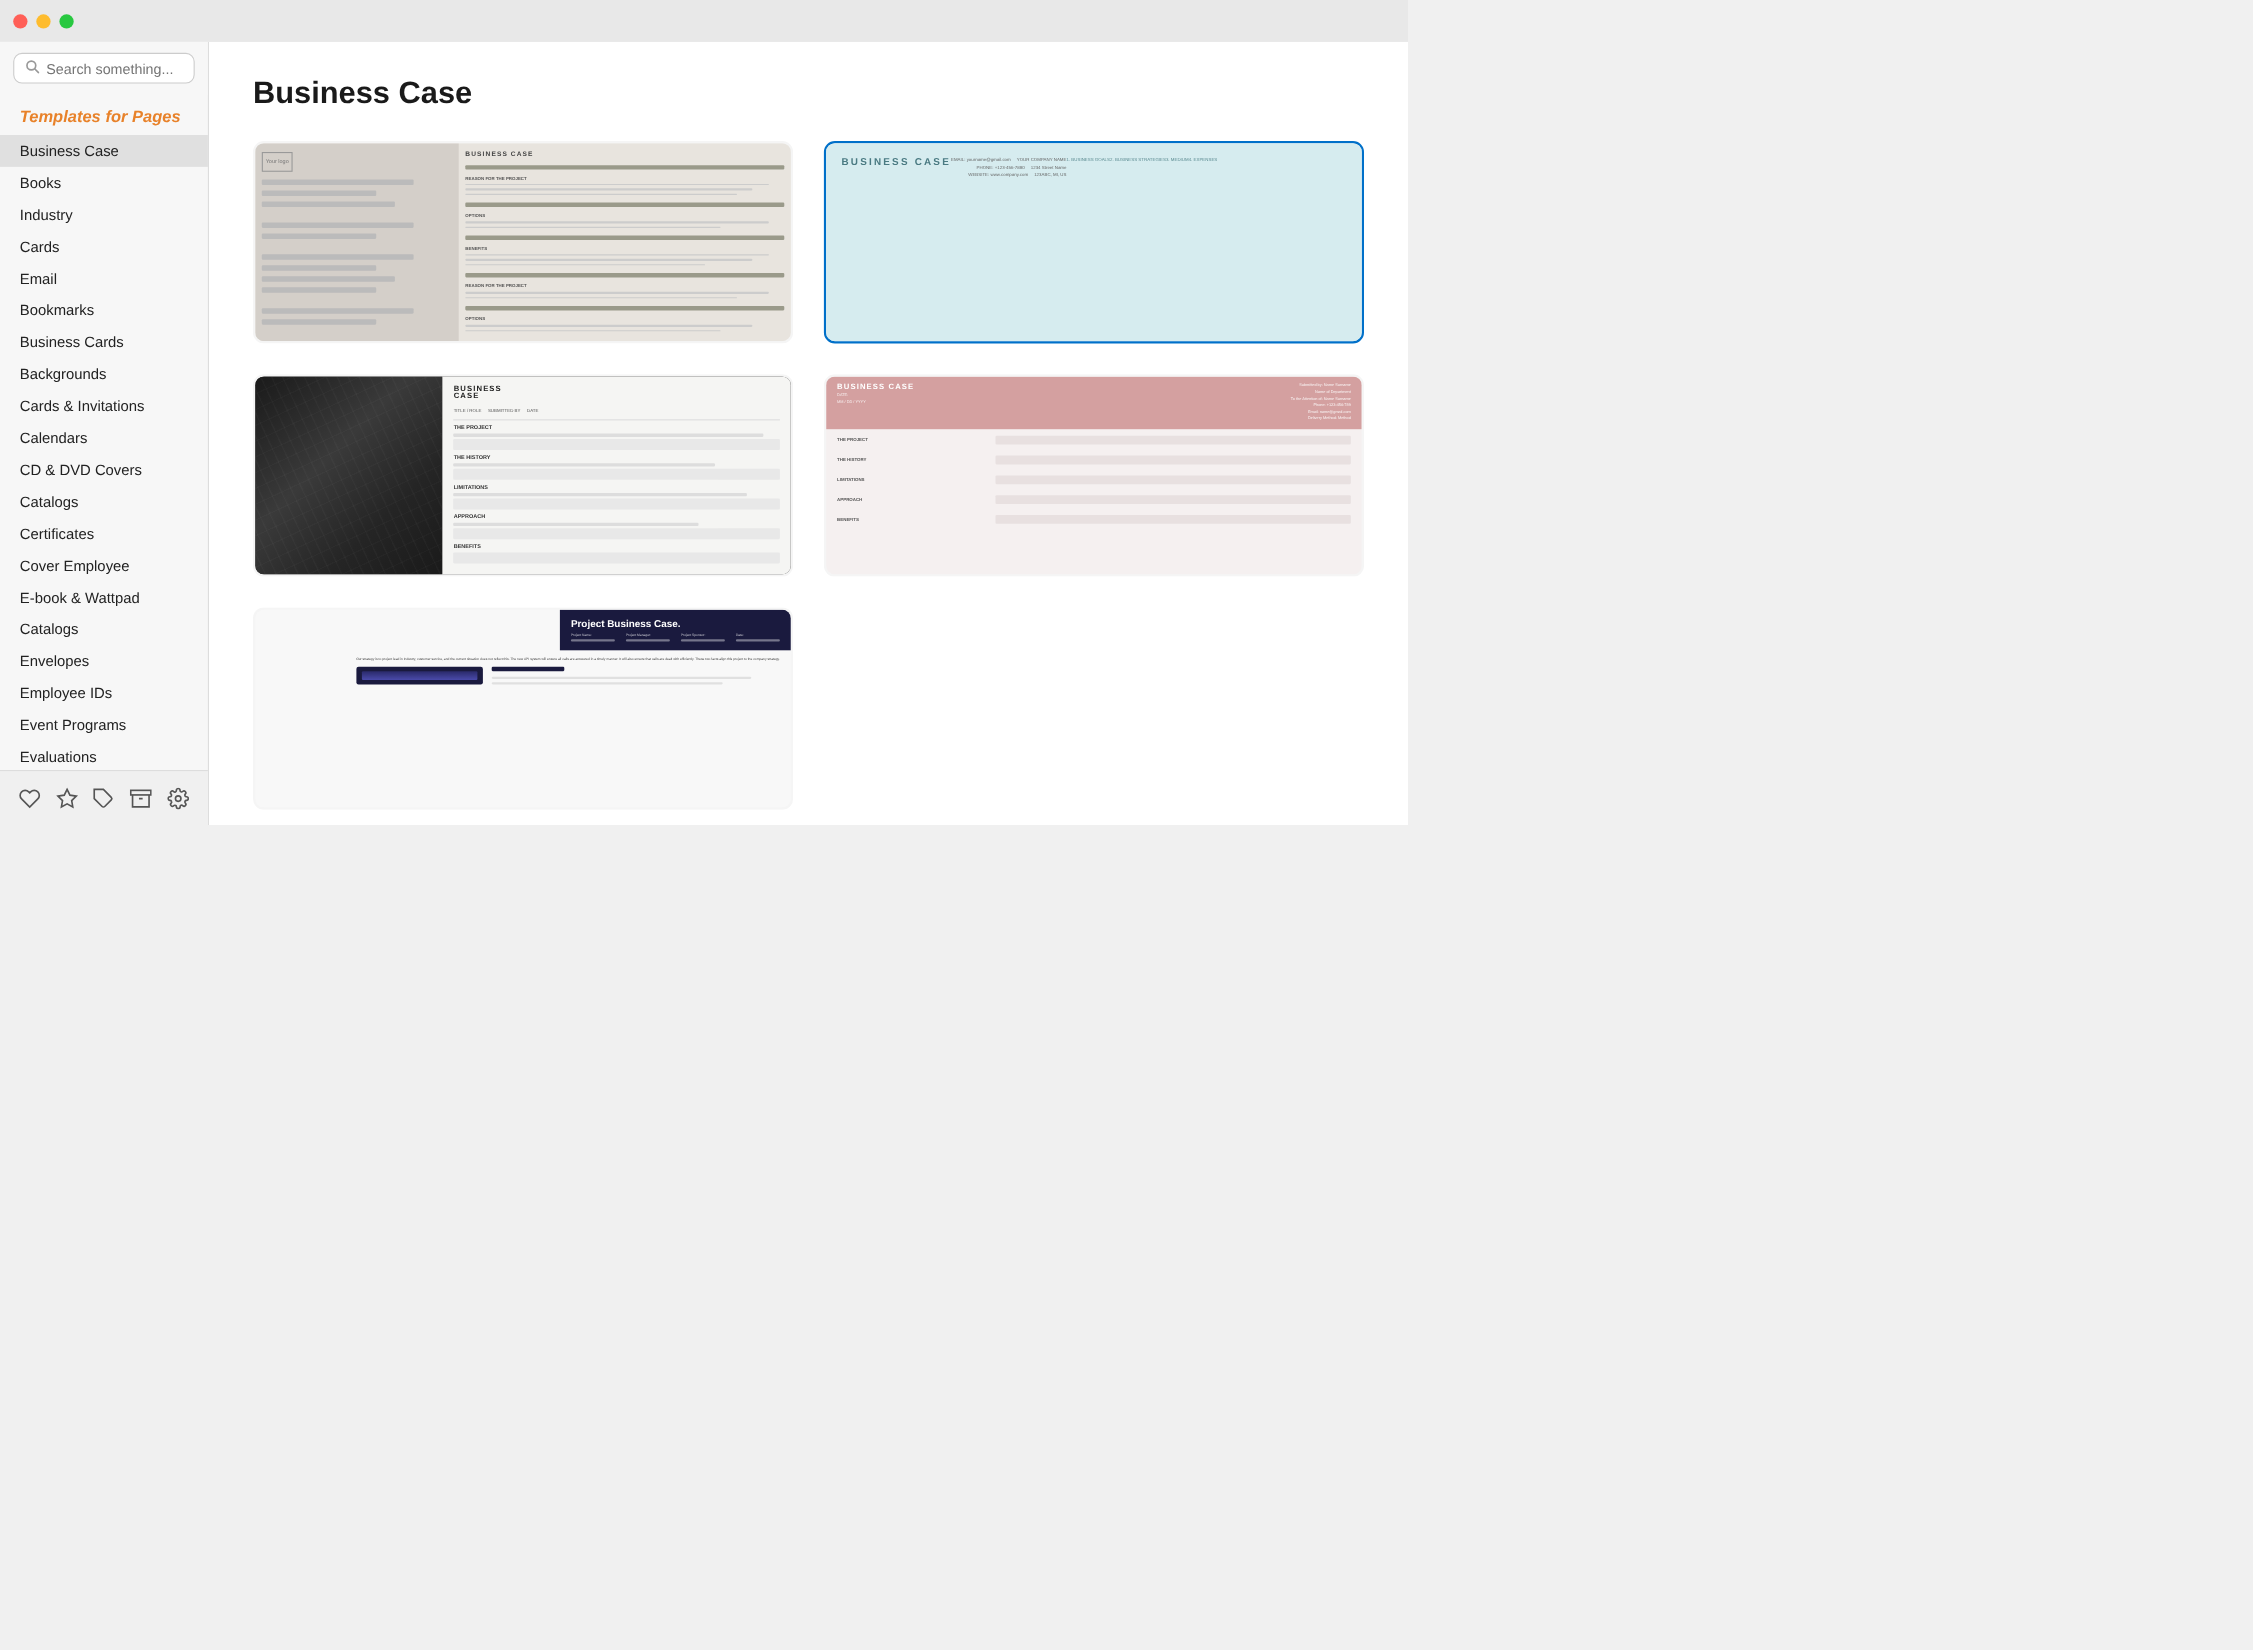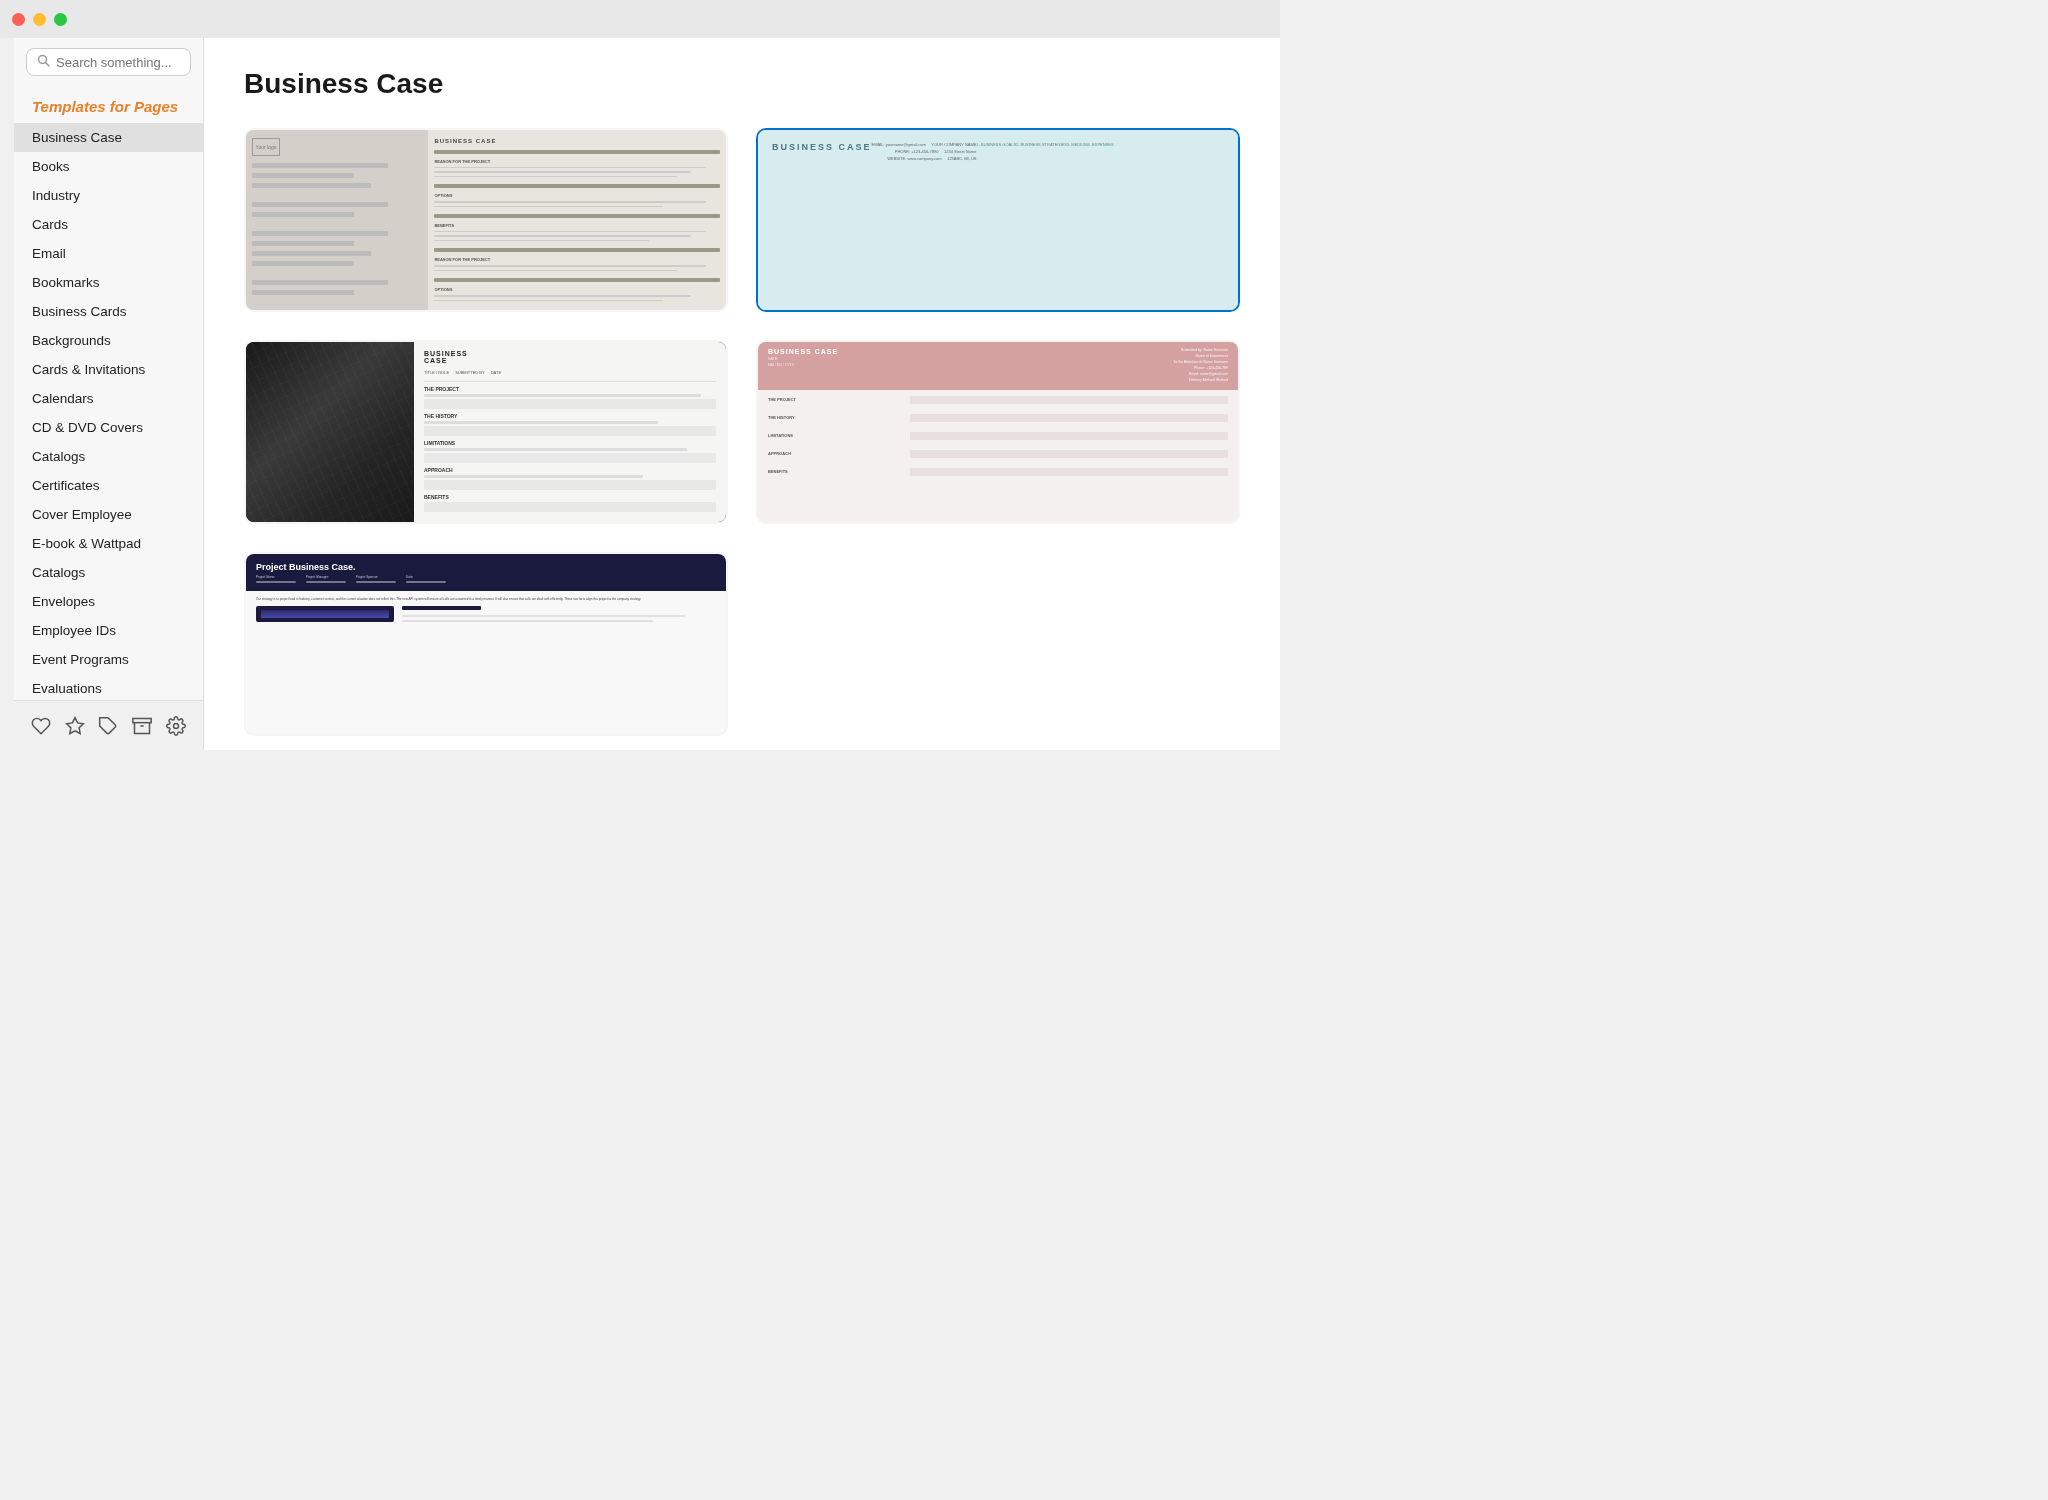--- a/index.html
+++ b/index.html
@@ -34,21 +34,20 @@
     }
     .traffic-light.close { background: #ff5f57; }
     .traffic-light.minimize { background: #febc2e; }
     .traffic-light.maximize { background: #28c840; }
 
     
     .main-layout {
       display: flex;
       flex: 1;
       overflow: hidden;
-      padding-left: 14px;
     }
 
     
     .sidebar {
       width: 190px;
       background: #f7f7f7;
       display: flex;
       flex-direction: column;
       border-right: 1px solid #ddd;
       flex-shrink: 0;
@@ -354,20 +353,21 @@
       height: 8px;
       background: #e8e0e0;
       border-radius: 1px;
     }
 
     
     .tmpl5 {
       background: #f8f8f8;
       display: flex;
       flex-direction: column;
+      align-items: flex-end;
     }
     .tmpl5-top {
       background: #1a1a3e;
       padding: 8px 10px;
     }
     .tmpl5-big-title {
       font-size: 9px;
       font-weight: 900;
       color: white;
       margin-bottom: 3px;

